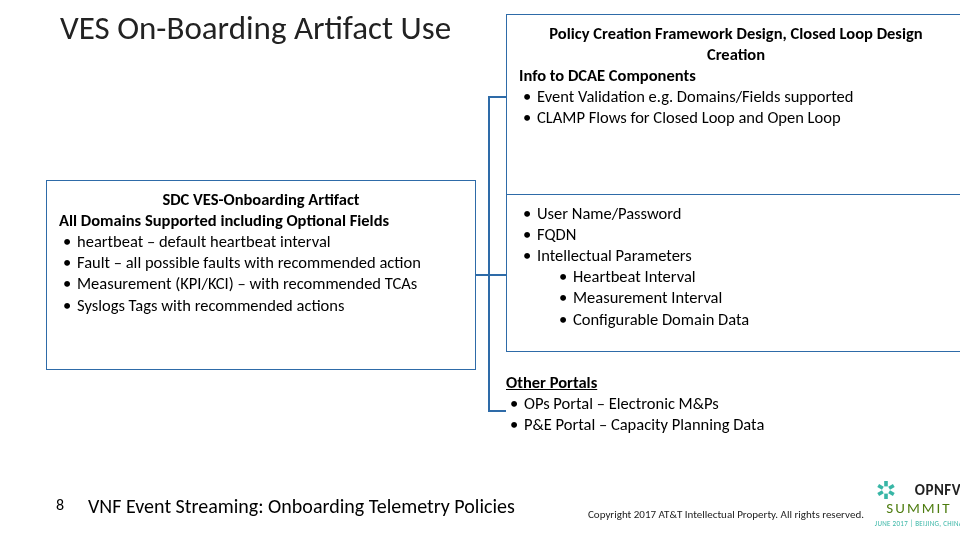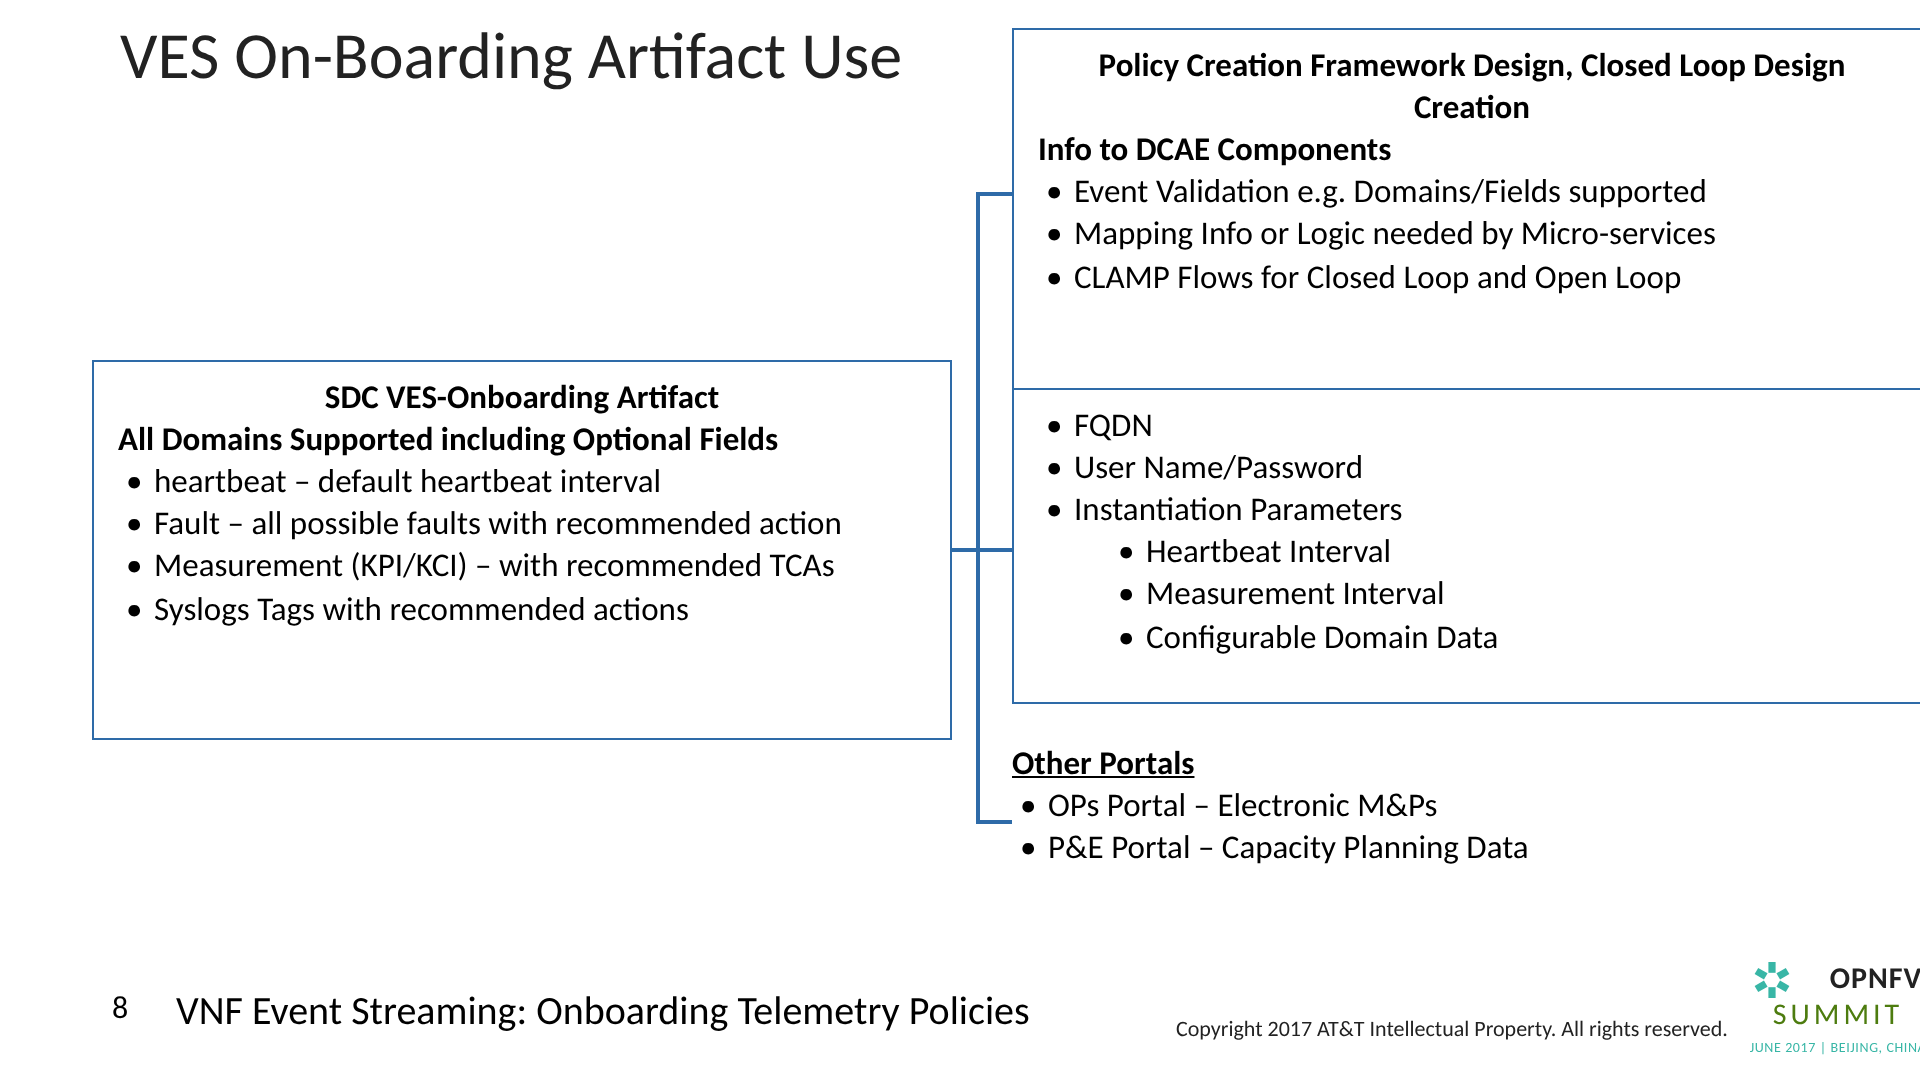--- a/index.html
+++ b/index.html
@@ -55,31 +55,30 @@
       <li>Measurement (KPI/KCI) – with recommended TCAs</li>
       <li>Syslogs Tags with recommended actions</li>
     </ul>
   </div>
 
   <div class="box box-top-right">
     <div class="heading">Policy Creation Framework Design, Closed Loop Design Creation</div>
     <div class="sub">Info to DCAE Components</div>
     <ul class="bullets">
       <li>Event Validation e.g. Domains/Fields supported</li>
-      <li>Mapping Info or Logic needed by Micro-services</li>
       <li>CLAMP Flows for Closed Loop and Open Loop</li>
     </ul>
   </div>
 
   <div class="box box-mid-right">
     <ul class="bullets">
+      <li>User Name/Password</li>
       <li>FQDN</li>
-      <li>User Name/Password</li>
       <li>
-        <span>Instantiation Parameters</span>
+        <span>Intellectual Parameters</span>
         <ul class="bullets nest">
           <li>Heartbeat Interval</li>
           <li>Measurement Interval</li>
           <li>Configurable Domain Data</li>
         </ul>
       </li>
     </ul>
   </div>
 
   <div class="box-bot-right-wrap">

